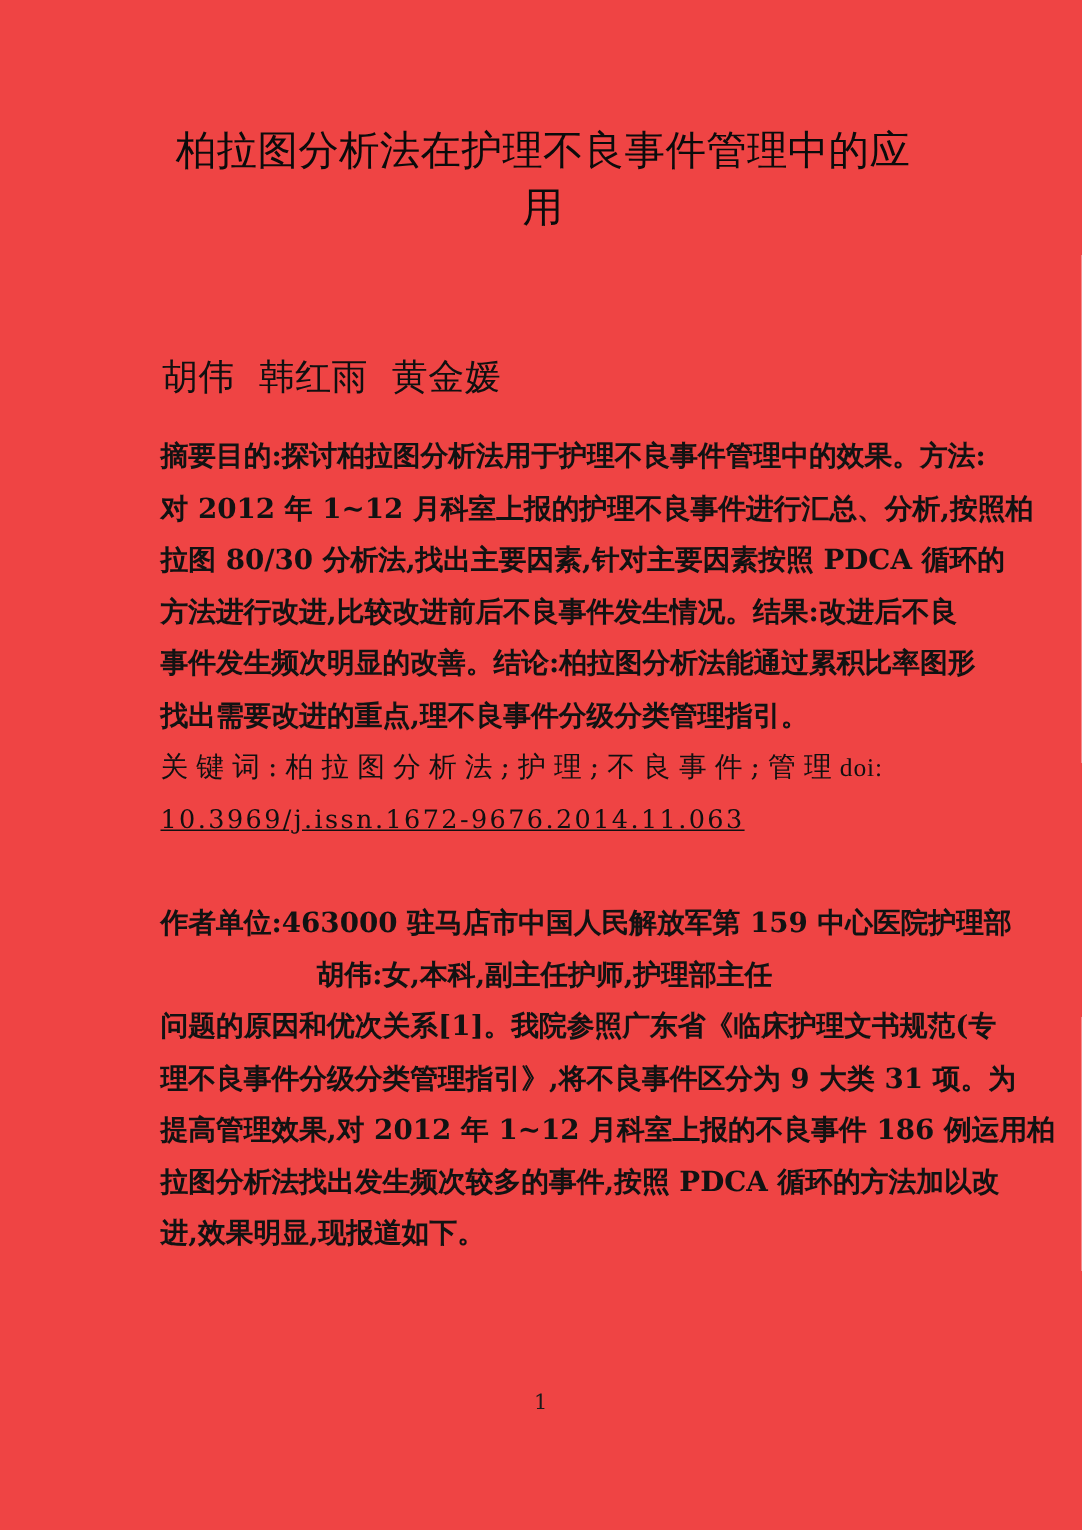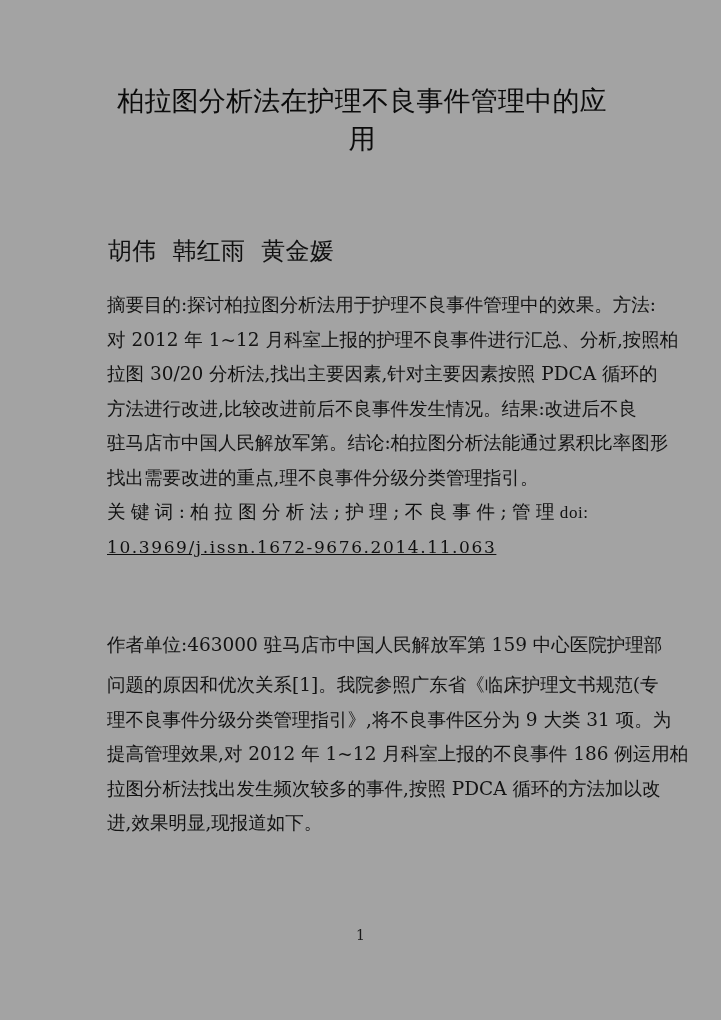--- a/index.html
+++ b/index.html
@@ -16,21 +16,21 @@
     color: #101010;
     -webkit-font-smoothing: antialiased;
   }
 
   .page {
     position: absolute;
     left: 0;
     top: 0;
     width: 721px;
     height: 1020px;
-    background: #a3a3a3;
+    background: #ef4444;
   }
 
   .content {
     position: absolute;
     left: 107px;
     top: 0;
     width: 510px;
   }
 
   
@@ -71,25 +71,26 @@
   .tline {
     height: 34.6px;
     line-height: 34.6px;
     font-size: 18.5px;
     white-space: nowrap;
     color: #121212;
   }
   
   .tline.just {
     letter-spacing: 0px;
+    font-weight: bold;
   }
 
   .abstract-block { top: 288px; }
   .keywords-block { top: 495px; }
-  .affil-block    { top: 628px; text-align: center; }
+  .affil-block    { top: 599px; text-align: center; }
   .body-block     { top: 668px; }
 
   .kw-line {
     height: 34.6px;
     line-height: 34.6px;
     font-size: 18.5px;
     white-space: nowrap;
   }
   .kw-wide {
     letter-spacing: 5.4px;
@@ -128,35 +129,36 @@
 
   <div class="content">
 
     <h1 class="doc-title">柏拉图分析法在护理不良事件管理中的应用</h1>
 
     <div class="author-line">胡伟  韩红雨  黄金媛</div>
 
     <div class="block abstract-block">
       <div class="tline just">摘要目的:探讨柏拉图分析法用于护理不良事件管理中的效果。方法:</div>
       <div class="tline just">对 2012 年 1~12 月科室上报的护理不良事件进行汇总、分析,按照柏</div>
-      <div class="tline just">拉图 30/20 分析法,找出主要因素,针对主要因素按照 PDCA 循环的</div>
+      <div class="tline just">拉图 80/30 分析法,找出主要因素,针对主要因素按照 PDCA 循环的</div>
       <div class="tline just">方法进行改进,比较改进前后不良事件发生情况。结果:改进后不良</div>
-      <div class="tline just">驻马店市中国人民解放军第。结论:柏拉图分析法能通过累积比率图形</div>
+      <div class="tline just">事件发生频次明显的改善。结论:柏拉图分析法能通过累积比率图形</div>
       <div class="tline just">找出需要改进的重点,理不良事件分级分类管理指引。</div>
     </div>
 
     <div class="block keywords-block">
       <div class="kw-line">
         <span class="kw-wide">关键词</span><span class="kw-wide">:</span><span class="kw-wide">柏拉图分析法;护理;不良事件;管理</span><span class="kw-doi-label">doi:</span>
       </div>
       <div class="doi-line">10.3969/j.issn.1672-9676.2014.11.063</div>
     </div>
 
     <div class="block affil-block">
       <div class="tline just">作者单位:463000 驻马店市中国人民解放军第 159 中心医院护理部</div>
+      <div class="tline just">胡伟:女,本科,副主任护师,护理部主任</div>
     </div>
 
     <div class="block body-block">
       <div class="tline just">问题的原因和优次关系[1]。我院参照广东省《临床护理文书规范(专</div>
       <div class="tline just">理不良事件分级分类管理指引》,将不良事件区分为 9 大类 31 项。为</div>
       <div class="tline just">提高管理效果,对 2012 年 1~12 月科室上报的不良事件 186 例运用柏</div>
       <div class="tline just">拉图分析法找出发生频次较多的事件,按照 PDCA 循环的方法加以改</div>
       <div class="tline just">进,效果明显,现报道如下。</div>
     </div>
 

